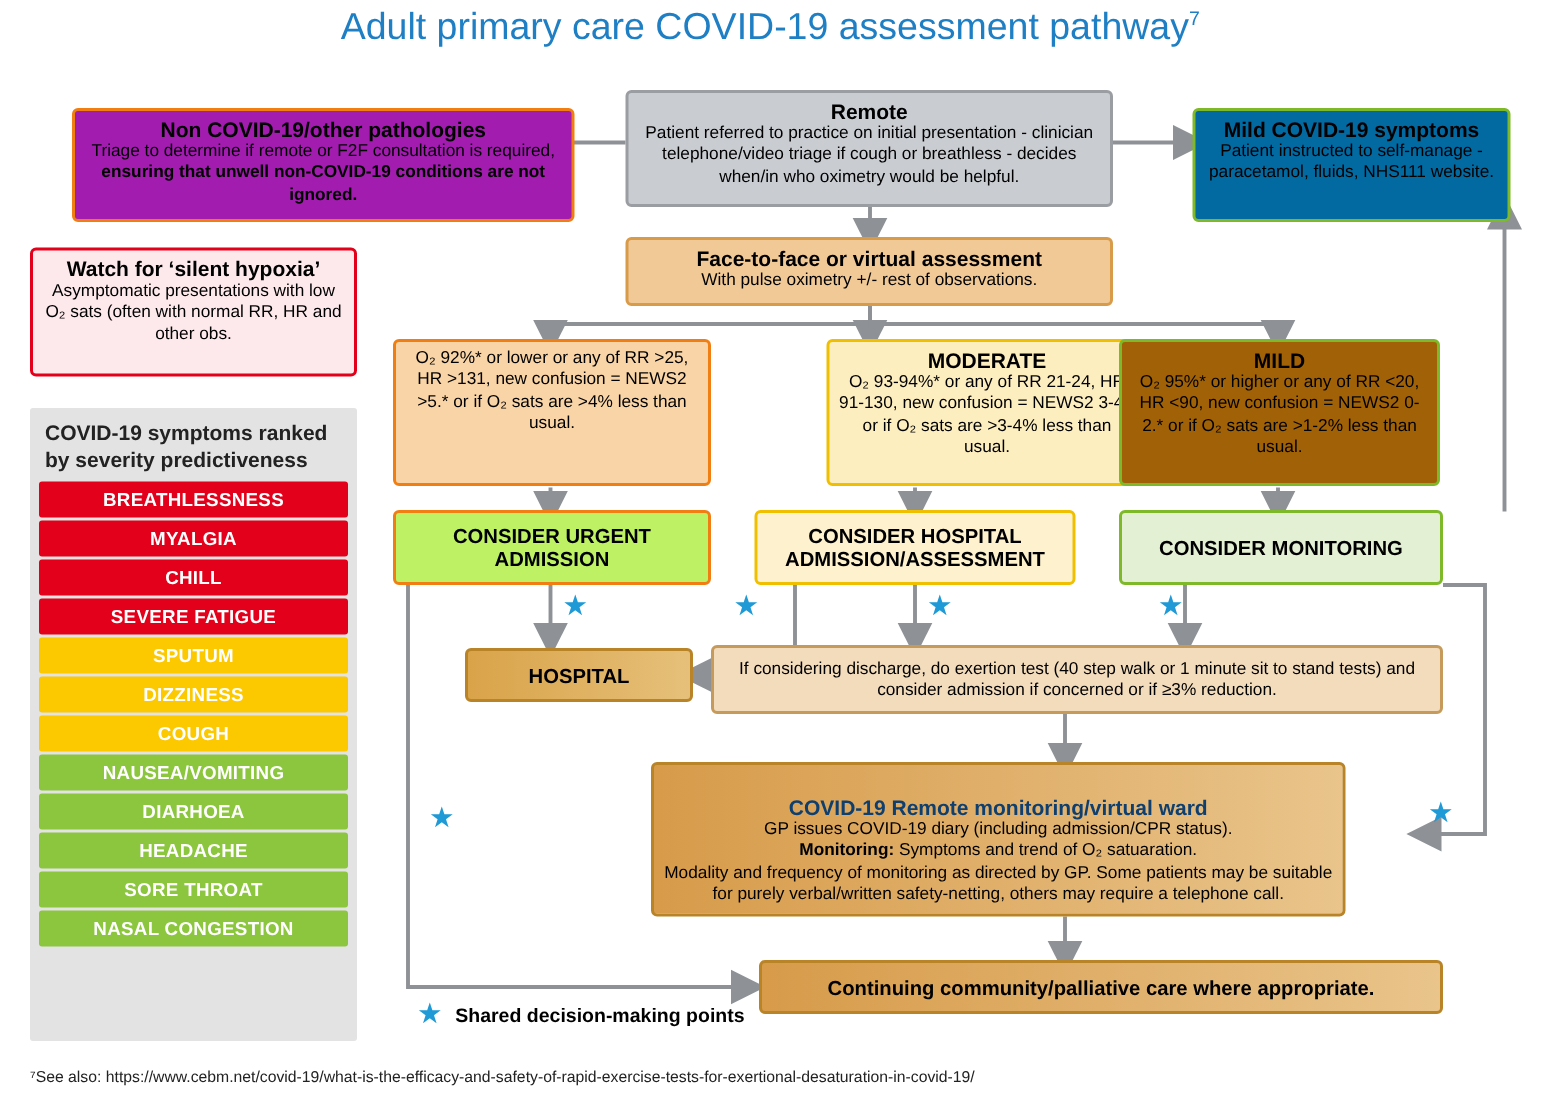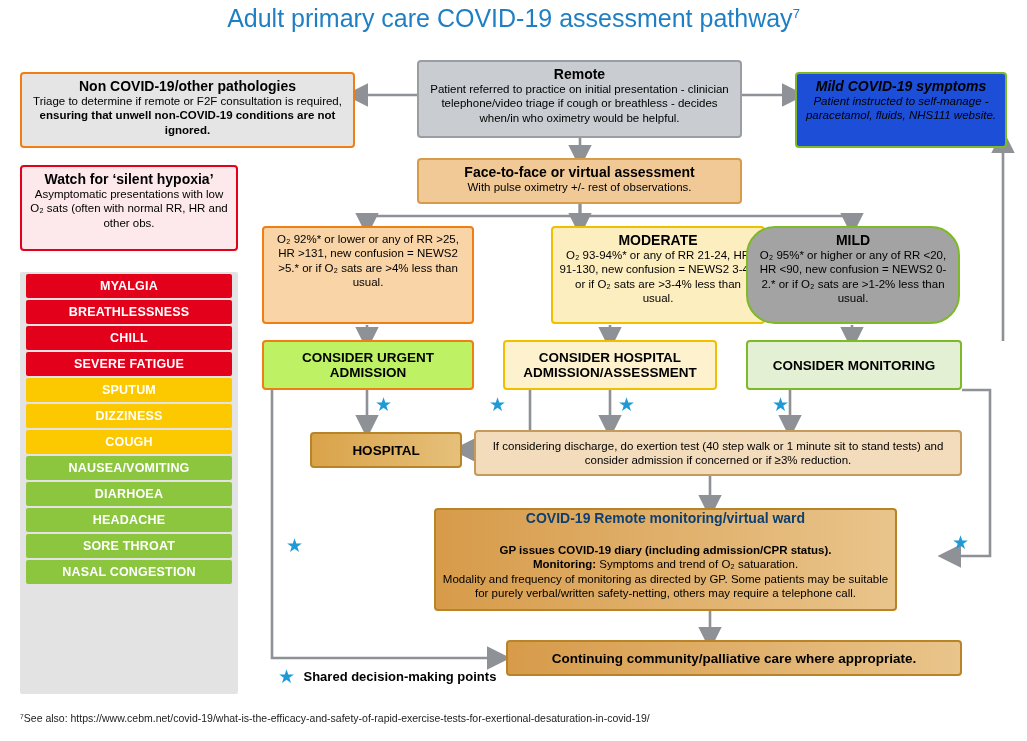--- a/index.html
+++ b/index.html
@@ -7,27 +7,27 @@
   .canvas{position:relative;width:1027px;height:741px;}
   .abs{position:absolute;box-sizing:border-box;}
   .title{top:4px;left:0;width:1027px;text-align:center;color:#1f7fc4;font-size:25px;font-weight:400;}
   .title sup{font-size:13px;}
   .box{border-radius:4px;border:2px solid #999;background:#fff;padding:4px 6px;text-align:center;}
   .small{font-size:11.5px;line-height:1.25;}
   .hdr{font-size:14px;font-weight:bold;}
   .hdr2{font-size:13.5px;font-weight:bold;}
   
   .grey{background:#c9ccd1;border-color:#9a9da2;}
-  .orangeline{border-color:#f07e13;background:#e5e5e5;}
+  .orangeline{border-color:#f07e13;background:#a21caf;margin-left:28px;}
   .pink{border-color:#e2001a;background:#fde9ec;}
-  .greenline{border-color:#7db928;background:#1d4ed8;font-style:italic;}
+  .greenline{border-color:#7db928;background:#0369a1;}
   .tan{background:#f1c996;border-color:#d79b4a;}
   .sev{background:#f9d4a6;border-color:#f07e13;}
   .mod{background:#fdeec0;border-color:#f0c000;margin-left:48px;}
-  .mild{background:#a3a3a3;border-color:#7db928;border-radius:29px;}
+  .mild{background:#a16207;border-color:#7db928;}
   .consider-o{background:#bef264;border-color:#f07e13;}
   .consider-y{background:#fdf2cd;border-color:#f0c000;}
   .consider-g{background:#e4f0d3;border-color:#7db928;}
   .hospital{background:linear-gradient(90deg,#d9a349,#e6c07a);border-color:#b98327;}
   .exertion{background:#f3dcbc;border-color:#c59a5a;}
   .remote{background:linear-gradient(90deg,#d79b4a,#e9c48b);border-color:#b98327;}
   .palliative{background:linear-gradient(90deg,#d79b4a,#e9c48b);border-color:#b98327;}
   
   .legend{background:#e3e3e3;border:none;border-radius:2px;}
   .legend-title{font-size:14px;font-weight:bold;color:#222;padding:8px 10px 4px 10px;line-height:1.25;}
@@ -134,35 +134,36 @@
   </div>
 
   <div class="abs box hospital" style="left:310px;top:432px;width:152px;height:36px;display:flex;align-items:center;justify-content:center;">
     <div class="hdr2">HOSPITAL</div>
   </div>
 
   <div class="abs box exertion" style="left:474px;top:430px;width:488px;height:46px;display:flex;align-items:center;justify-content:center;">
     <div class="small">If considering discharge, do exertion test (40 step walk or 1 minute sit to stand tests) and consider admission if concerned or if ≥3% reduction.</div>
   </div>
 
-  <div class="abs box remote" style="left:434px;top:508px;width:463px;height:103px;padding-top:0;">
+  <div class="abs box remote" style="left:434px;top:508px;width:463px;height:103px;padding-top:20px;">
     <div class="hdr" style="color:#0f3f6e;">COVID-19 Remote monitoring/virtual ward</div>
-    <div class="small" style="font-weight:bold;margin-top:17px;">GP issues COVID-19 diary (including admission/CPR status).</div>
+    <div class="small" style="font-weight:normal;">GP issues COVID-19 diary (including admission/CPR status).</div>
     <div class="small"><b>Monitoring:</b><span> Symptoms and trend of O₂ satuaration.</span></div>
     <div class="small">Modality and frequency of monitoring as directed by GP. Some patients may be suitable for purely verbal/written safety-netting, others may require a telephone call.</div>
   </div>
 
   <div class="abs box palliative" style="left:506px;top:640px;width:456px;height:36px;display:flex;align-items:center;justify-content:center;">
     <div class="hdr2">Continuing community/palliative care where appropriate.</div>
   </div>
 
   <div class="abs legend" style="left:20px;top:272px;width:218px;height:422px;">
+    <div class="legend-title">COVID-19 symptoms ranked by severity predictiveness</div>
     <div id="symptom-list">
+        <div class="sym" style="background: rgb(226, 0, 26);">BREATHLESSNESS</div>
         <div class="sym" style="background: rgb(226, 0, 26);">MYALGIA</div>
-        <div class="sym" style="background: rgb(226, 0, 26);">BREATHLESSNESS</div>
         <div class="sym" style="background: rgb(226, 0, 26);">CHILL</div>
         <div class="sym" style="background: rgb(226, 0, 26);">SEVERE FATIGUE</div>
         <div class="sym" style="background: rgb(252, 200, 0);">SPUTUM</div>
         <div class="sym" style="background: rgb(252, 200, 0);">DIZZINESS</div>
         <div class="sym" style="background: rgb(252, 200, 0);">COUGH</div>
         <div class="sym" style="background: rgb(140, 198, 62);">NAUSEA/VOMITING</div>
         <div class="sym" style="background: rgb(140, 198, 62);">DIARHOEA</div>
         <div class="sym" style="background: rgb(140, 198, 62);">HEADACHE</div>
         <div class="sym" style="background: rgb(140, 198, 62);">SORE THROAT</div>
         <div class="sym" style="background: rgb(140, 198, 62);">NASAL CONGESTION</div>

